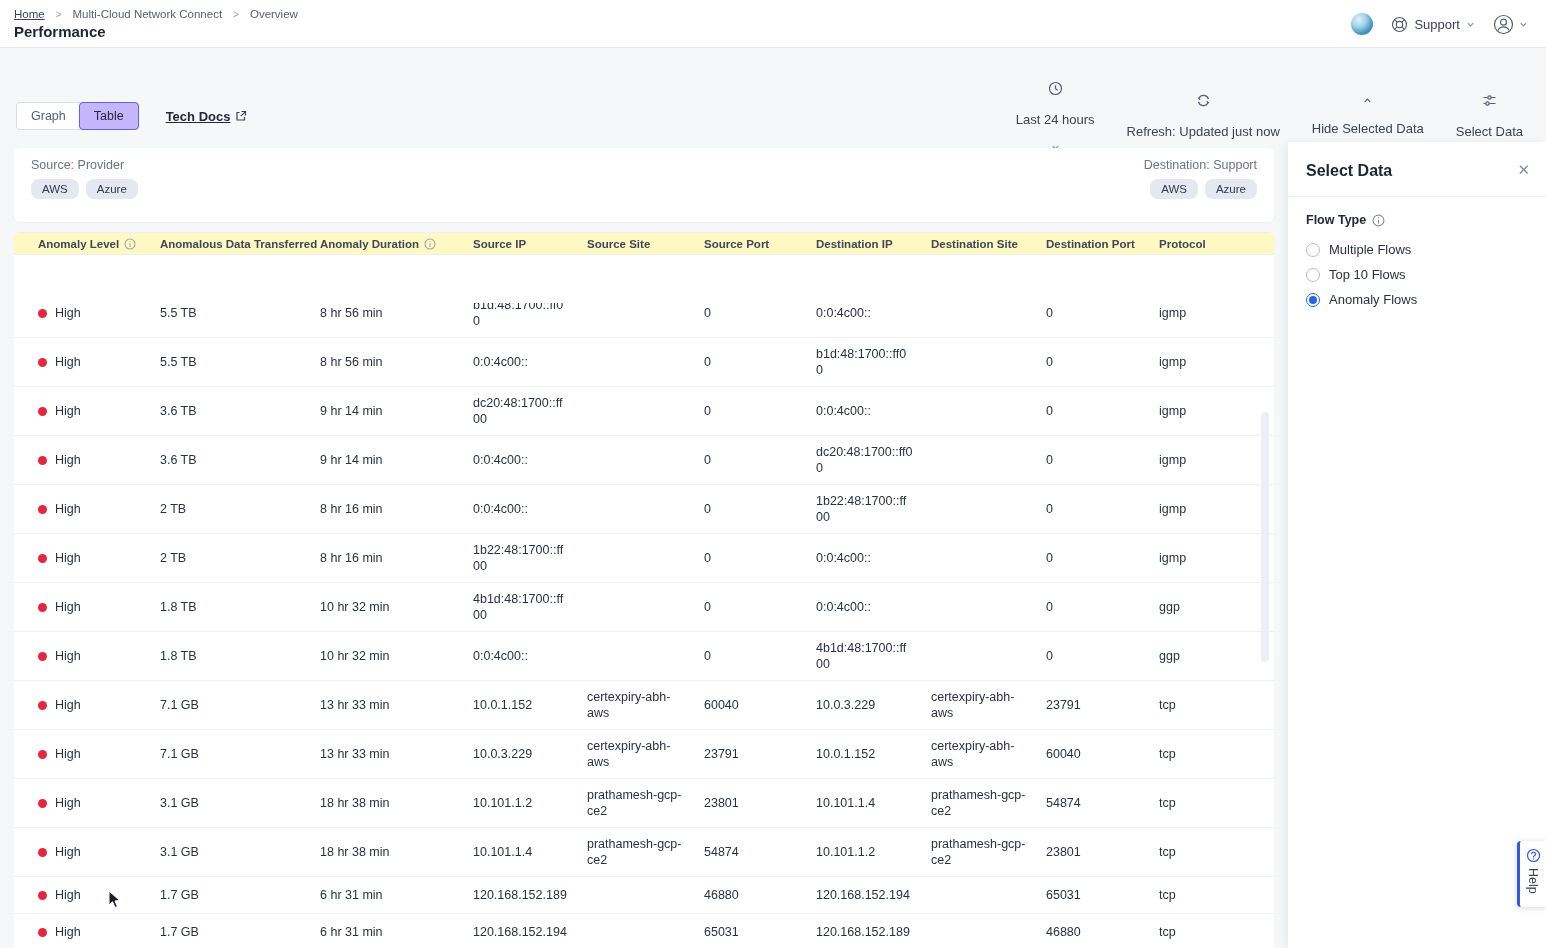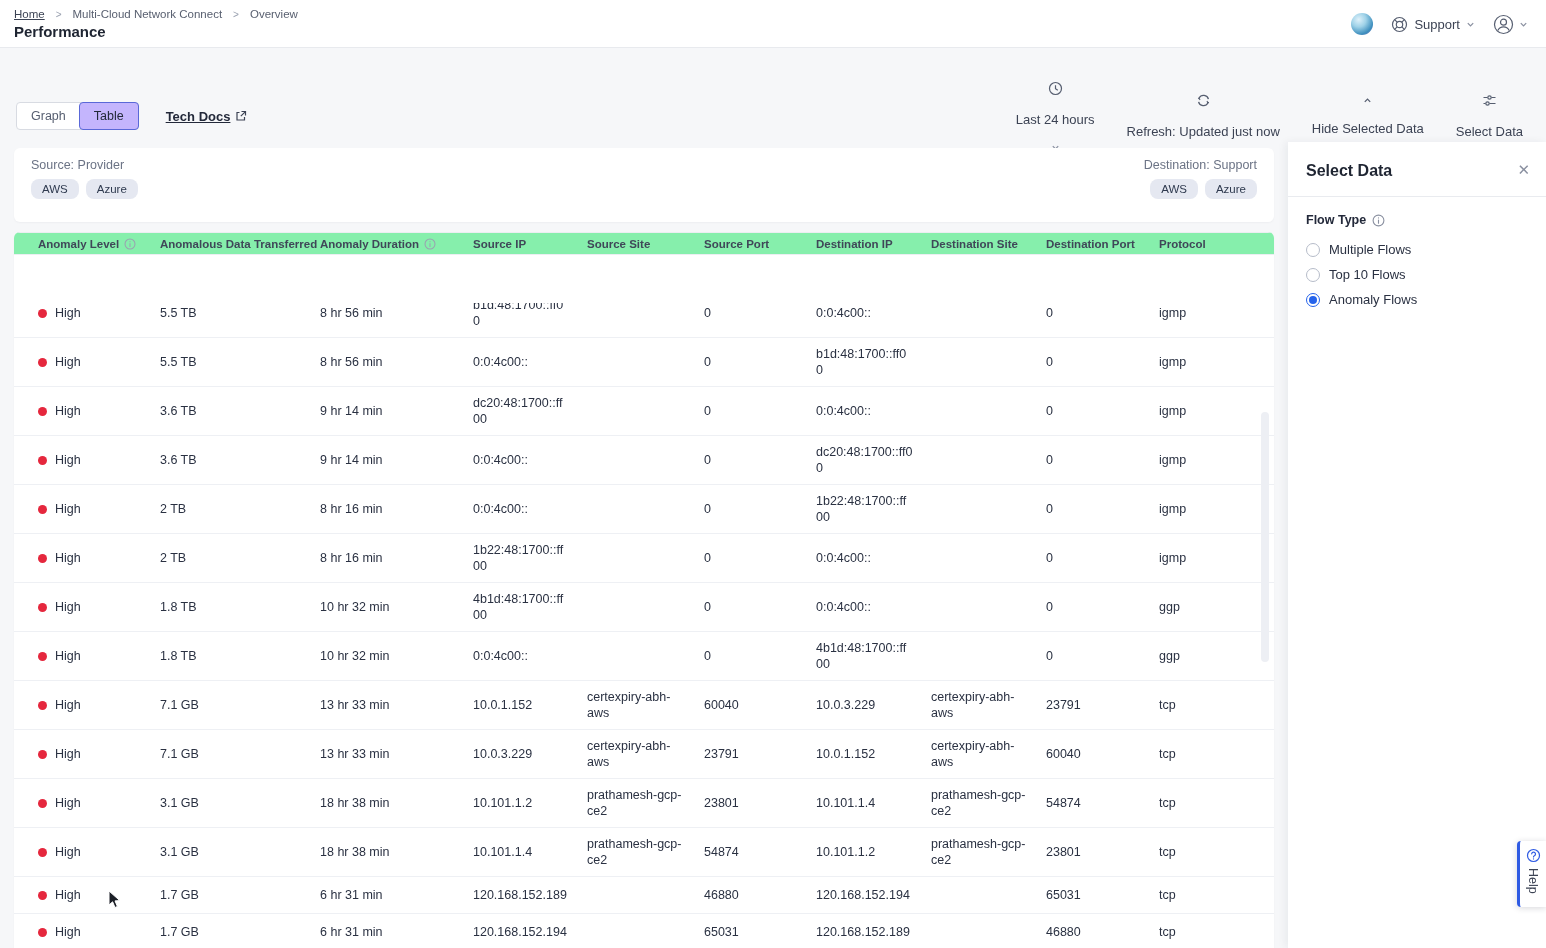--- a/index.html
+++ b/index.html
@@ -46,21 +46,21 @@
   
   .table-card { position:absolute; top:232px; left:14px; width:1260px; bottom:0; background:#fff; border-radius:6px 6px 0 0; box-shadow:0 1px 2px rgba(25,30,50,.04); overflow:hidden; }
   .items-row { position:relative; height:48px; }
   .items-count { position:absolute; left:17px; top:16px; font-size:13px; color:#8a90a0; }
   .search-box { position:absolute; right:56px; top:10px; width:136px; height:27px; border:1px solid #d6dae3; border-radius:4px; background:#fff; display:flex; align-items:center; padding:0 8px; gap:6px; }
   .search-box input { border:none; outline:none; width:100%; font-size:12.5px; color:#3c4354; font-family:"Liberation Sans",sans-serif; }
   .search-box input::placeholder { color:#a7adbc; }
   .gear-btn { position:absolute; right:17px; top:13px; color:#8a90a0; cursor:pointer; }
 
   .grid-row { display:grid; grid-template-columns:122px 160px 153px 114px 117px 112px 115px 115px 113px 1fr; padding:0 16px; align-items:center; }
-  .thead { height:23px; background:#86efac; border-top:1px solid #eceef2; border-bottom:1px solid #eceef2; }
+  .thead { height:23px; background:#fef9c3; border-top:1px solid #eceef2; border-bottom:1px solid #eceef2; }
   .th { font-size:11.5px; font-weight:700; color:#3f4758; display:flex; align-items:center; gap:5px; padding-left:8px; white-space:nowrap; }
   .tbody-clip { position:absolute; top:71px; left:0; right:0; bottom:0; overflow:hidden; }
   .tbody-shift { margin-top:-14px; }
   .trow { border-bottom:1px solid #eef0f4; min-height:37px; }
   .td { font-size:12.5px; color:#2a3142; padding:8px 10px 8px 8px; line-height:16px; word-break:break-word; }
   .lvl { display:flex; align-items:center; gap:8px; }
   .dot { width:9px; height:9px; border-radius:50%; flex:0 0 auto; }
   .scroll-thumb { position:absolute; right:5px; top:180px; width:8px; height:250px; border-radius:4px; background:#edeff4; }
 
   

